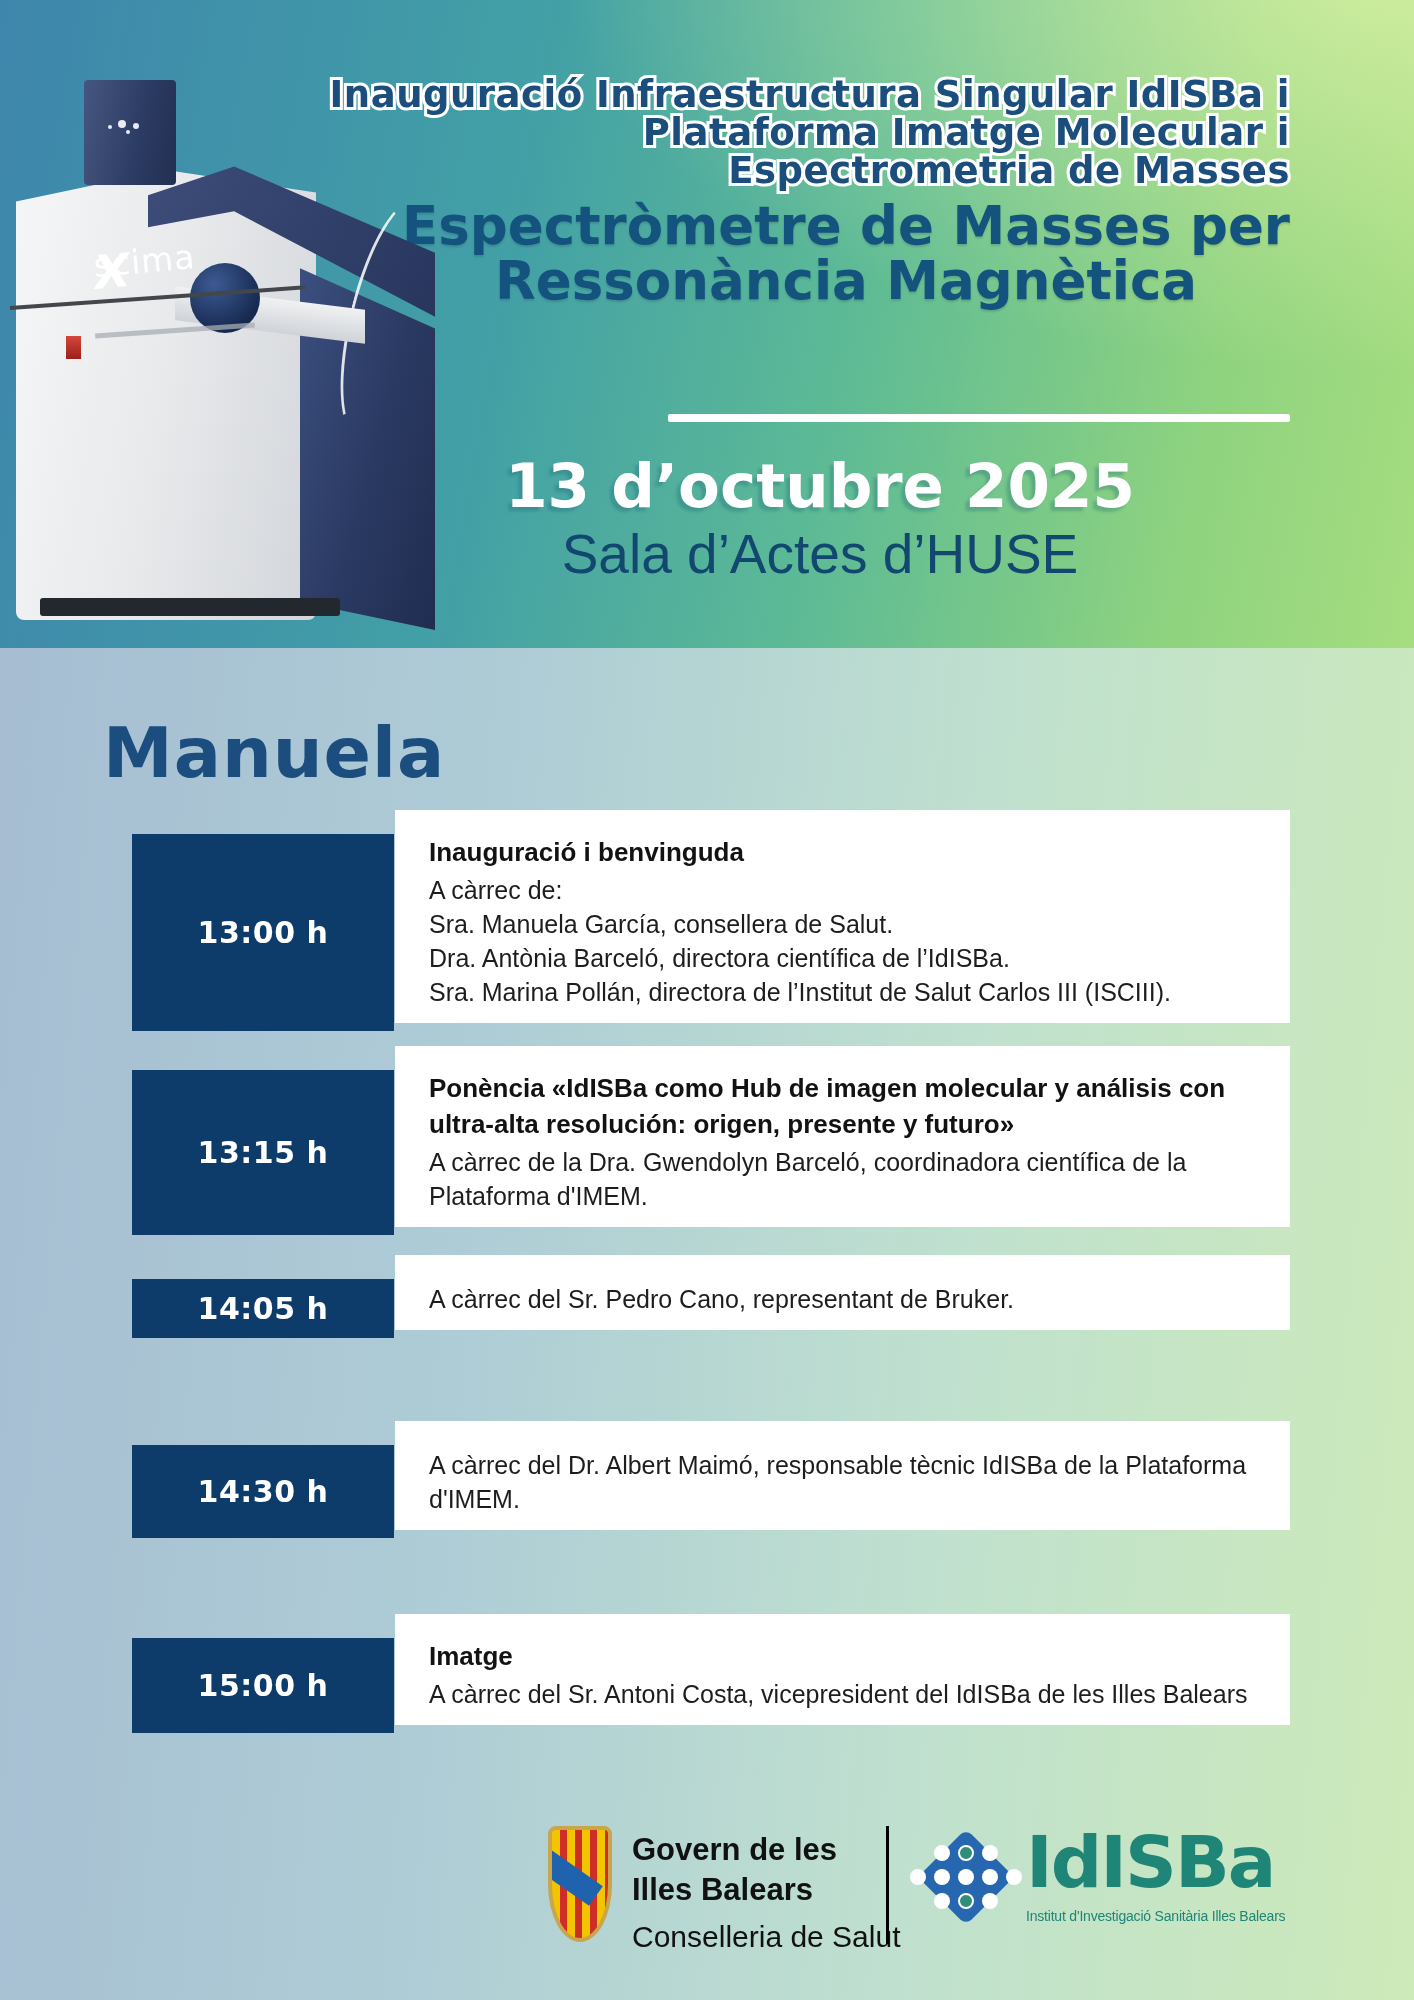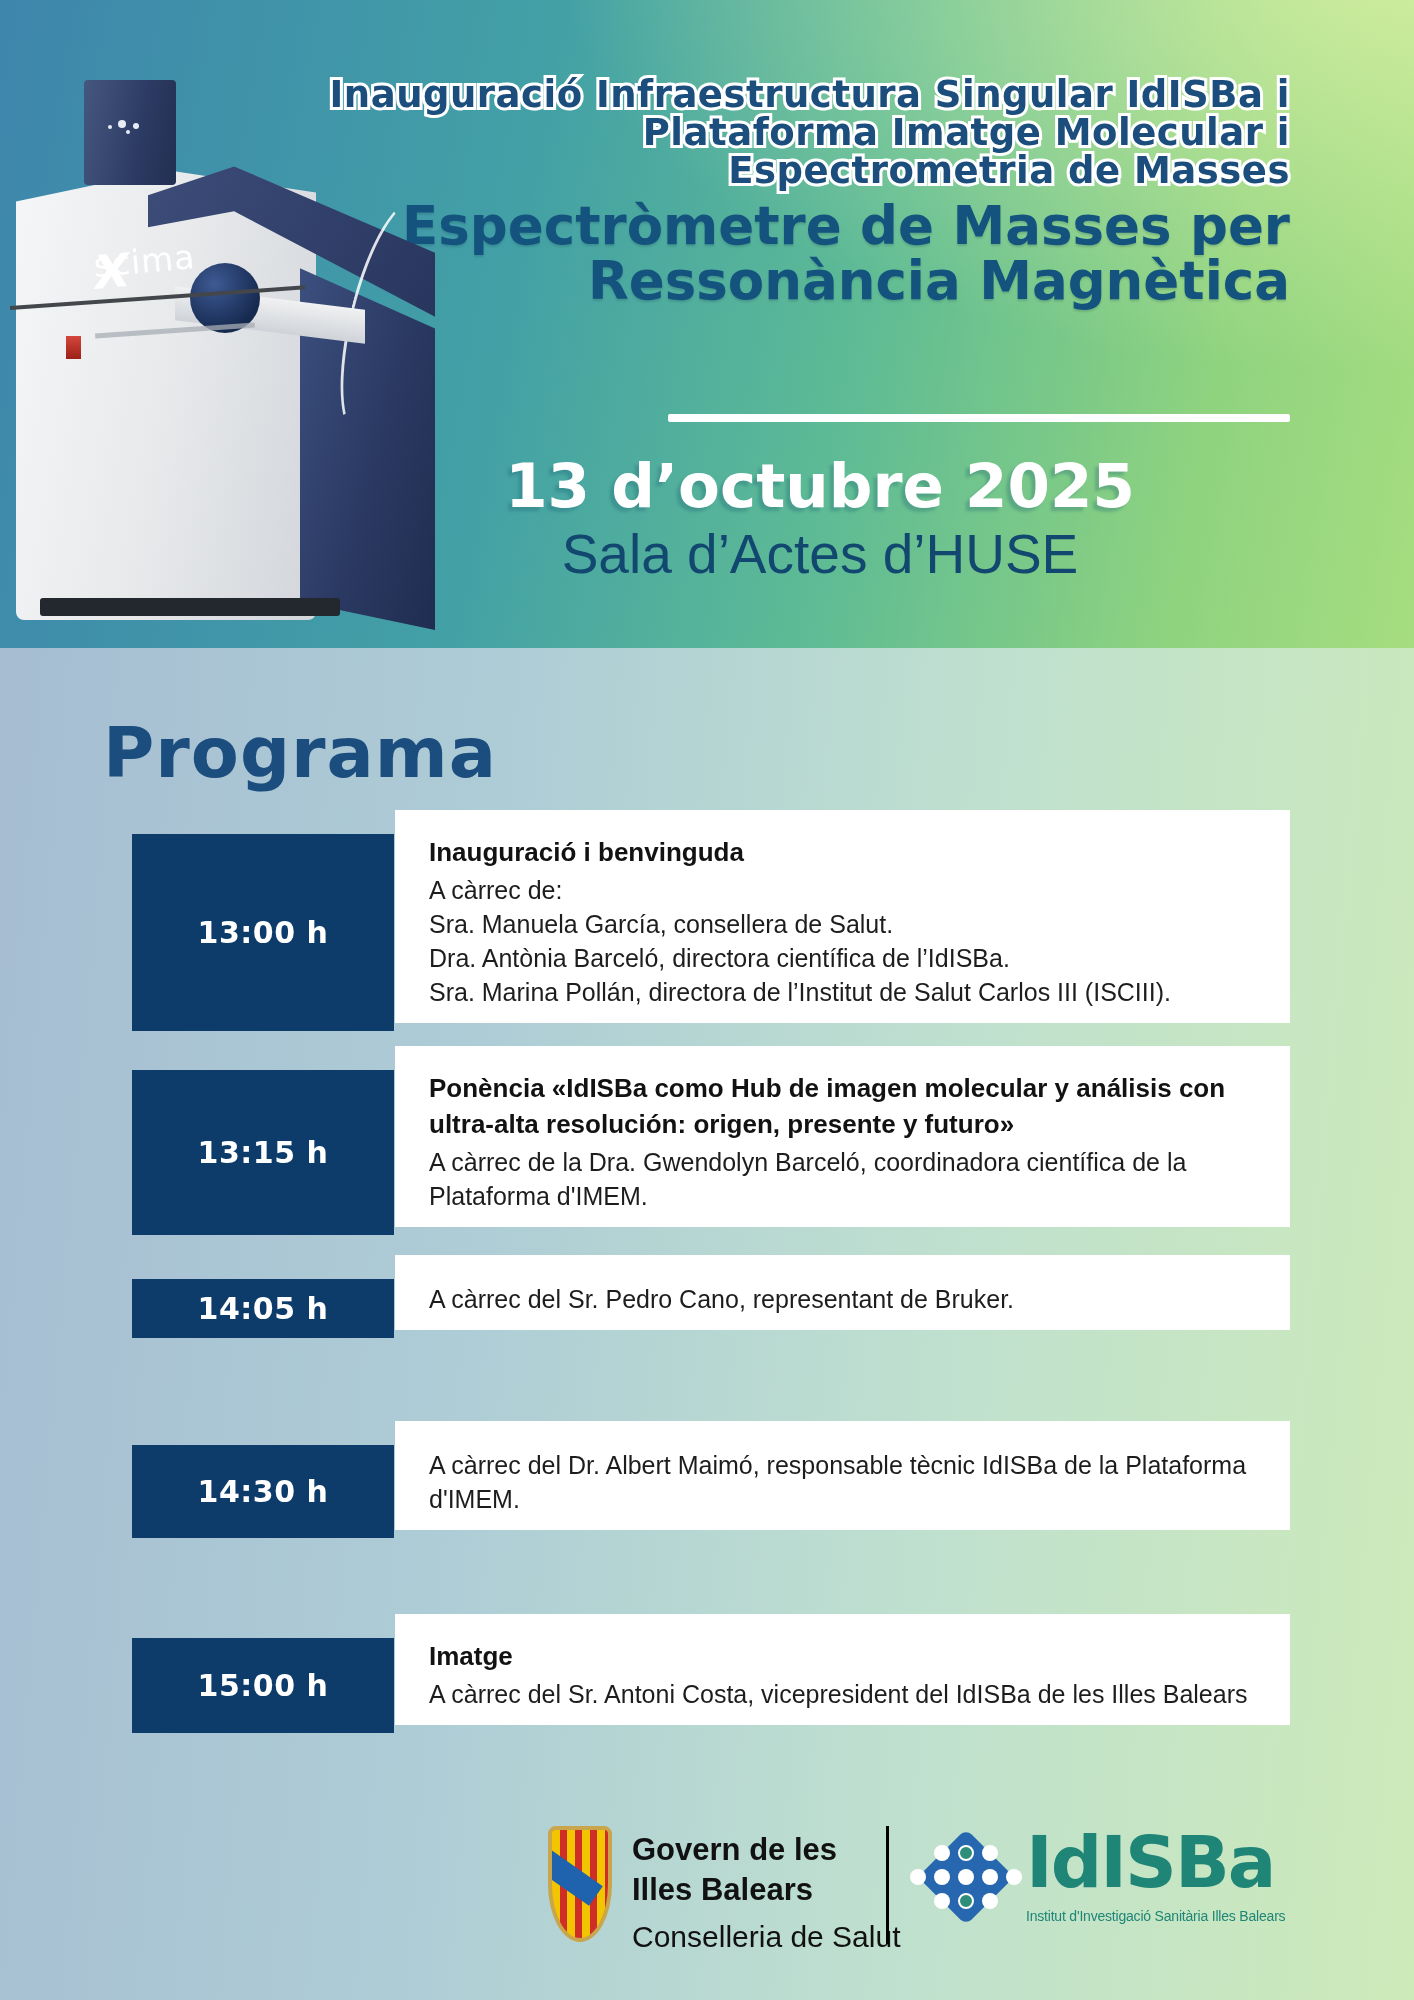--- a/index.html
+++ b/index.html
@@ -7,21 +7,21 @@
   #page{position:relative;width:1414px;height:2000px;overflow:hidden;background:#fef9c3;}
 
   
   .header{position:absolute;left:0;top:0;width:1414px;height:648px;
     background:
       radial-gradient(ellipse at 98% -5%, rgba(235,248,175,.65), rgba(235,248,175,0) 42%),
       linear-gradient(100deg,#3e86ac 0%,#42a0a6 36%,#5ebb95 60%,#8fd37f 84%,#a6dd80 100%);}
   .kicker{position:absolute;top:76px;right:124px;text-align:right;
     font-family:"DejaVu Sans",sans-serif;font-weight:800;font-size:37px;line-height:38px;
     color:#1b4e7d;-webkit-text-stroke:6px #fff;paint-order:stroke fill;letter-spacing:.5px;}
-  .main-title{position:absolute;top:198px;right:124px;text-align:right;
+  .main-title{position:absolute;top:198px;right:124px;text-align:center;
     font-family:"DejaVu Sans",sans-serif;font-weight:800;font-size:53px;line-height:55px;
     color:#14537e;text-shadow:0 2px 2px rgba(10,50,70,.18);}
   .divider{position:absolute;top:414px;right:124px;width:622px;height:8px;background:#fff;border-radius:2px;}
   .date{position:absolute;top:450px;left:350px;width:940px;text-align:center;
     font-family:"DejaVu Sans",sans-serif;font-weight:800;font-size:61px;color:#fff;
     text-shadow:-4px 4px 3px rgba(23,90,110,.28);}
   .venue{position:absolute;top:522px;left:350px;width:940px;text-align:center;
     font-size:55px;font-weight:400;color:#12486f;}
 
   
@@ -122,21 +122,21 @@
       <div class="scimax-label">
           <span>scima</span>
           <span class="big-x">X</span>
         </div>
       <div class="base-strip"></div>
     </div>
   </div>
 
   <div class="page-body"></div>
 
-  <div class="programa">Programa</div>
+  <div class="programa">Manuela</div>
 
   <div class="row" style="top:810px">
     <div class="timebox">
         <span>13:00 h</span>
       </div>
     <div class="card">
       <div class="card-title">Inauguració i benvinguda</div>
       <div class="card-lines">A càrrec de:
 Sra. Manuela García, consellera de Salut.
 Dra. Antònia Barceló, directora científica de l’IdISBa.

